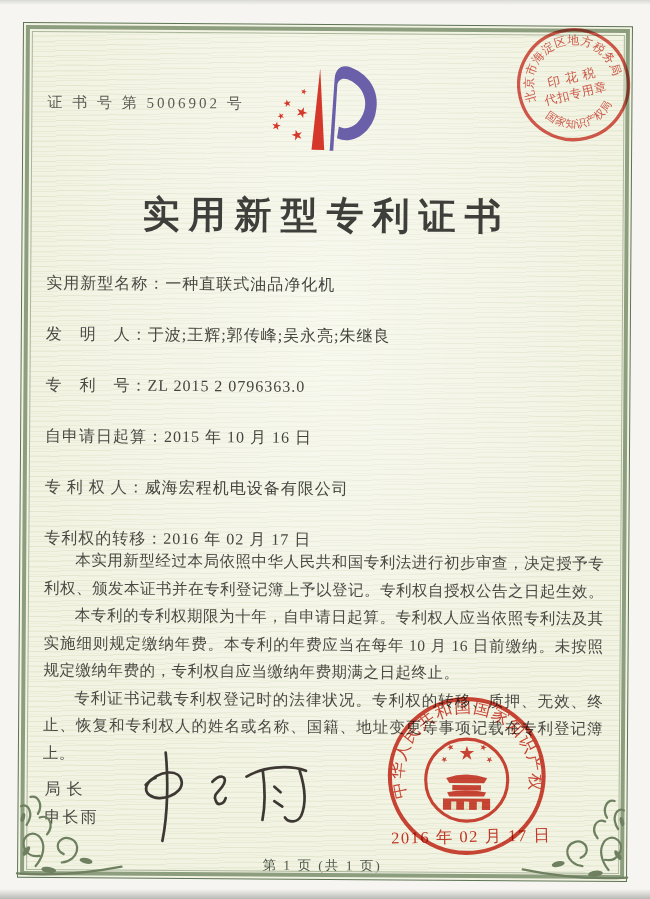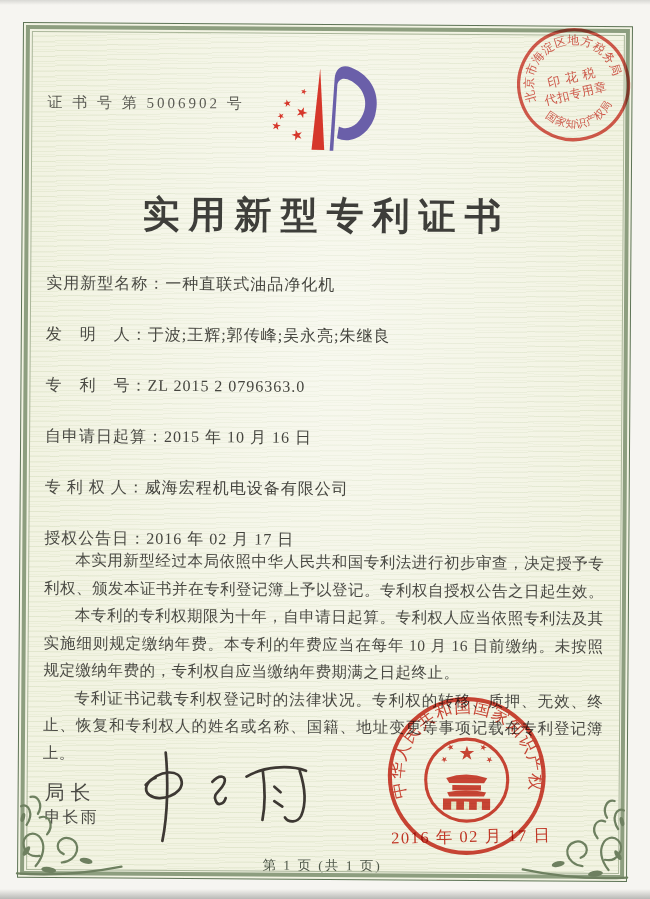--- a/index.html
+++ b/index.html
@@ -59,21 +59,21 @@
   .field-label{ color:#4a4a44; }
   .field-value{ color:#45453f; }
 
   .paras{
     position:absolute; left:16px; top:515px; width:560px;
     font-size:15.5px; line-height:27.5px; color:#4a4a44;
     text-align:justify; letter-spacing:0.5px;
   }
   .paras p{ text-indent:2em; }
 
-  .sig-title{ position:absolute; left:18px; top:748px; font-size:20px; letter-spacing:6px; color:#4a4a44;}
+  .sig-title{ position:absolute; left:18px; top:748px; font-size:16px; letter-spacing:6px; color:#4a4a44;}
   .sig-name { position:absolute; left:18px; top:776px; font-size:16px; letter-spacing:2px; color:#4a4a44;}
   .signature{ position:absolute; left:92px; top:710px; width:225px; height:108px; }
 
   .seal{
     position:absolute; left:358px; top:660px; width:164px; height:164px;
     opacity:.93; mix-blend-mode:multiply; z-index:6;
   }
   .seal-date{
     position:absolute; left:330px; top:792px; width:230px; text-align:center;
     font-size:16.5px; letter-spacing:1.5px; color:#cc3a2b;
@@ -139,21 +139,21 @@
       <div class="field-row">
         <span class="field-label">专　利　号：</span><span class="field-value">ZL 2015 2 0796363.0</span>
       </div>
       <div class="field-row">
         <span class="field-label">自申请日起算：</span><span class="field-value">2015 年 10 月 16 日</span>
       </div>
       <div class="field-row">
         <span class="field-label">专 利 权 人：</span><span class="field-value">威海宏程机电设备有限公司</span>
       </div>
       <div class="field-row">
-        <span class="field-label">授权公告日：</span><span class="field-value">2016 年 02 月 17 日</span>
+        <span class="field-label">专利权的转移：</span><span class="field-value">2016 年 02 月 17 日</span>
       </div>
     </div>
 
     <div class="paras">
       <p>本实用新型经过本局依照中华人民共和国专利法进行初步审查，决定授予专利权、颁发本证书并在专利登记簿上予以登记。专利权自授权公告之日起生效。</p>
       <p>本专利的专利权期限为十年，自申请日起算。专利权人应当依照专利法及其实施细则规定缴纳年费。本专利的年费应当在每年 10 月 16 日前缴纳。未按照规定缴纳年费的，专利权自应当缴纳年费期满之日起终止。</p>
       <p>专利证书记载专利权登记时的法律状况。专利权的转移、质押、无效、终止、恢复和专利权人的姓名或名称、国籍、地址变更等事项记载在专利登记簿上。</p>
     </div>
 
     <div class="sig-title">局长</div>

